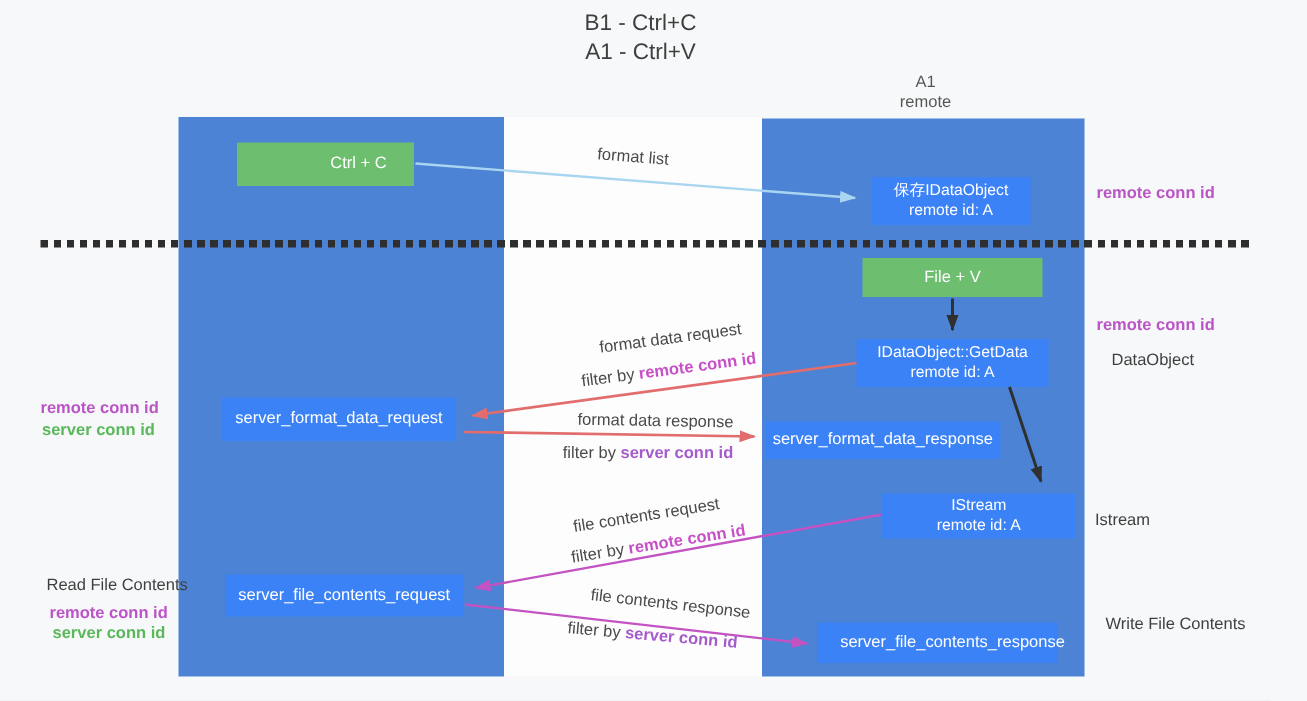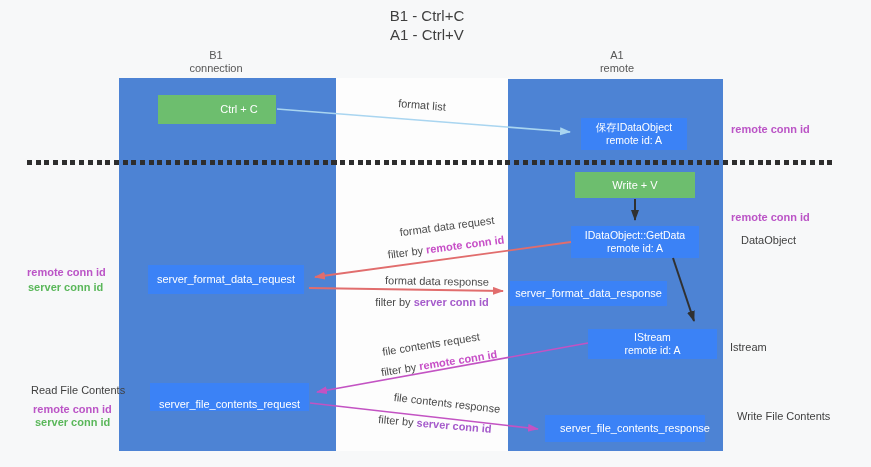--- a/index.html
+++ b/index.html
@@ -44,24 +44,20 @@
 </head>
 <body>
 
 <div class="canvas">
 
   <div class="abs title">
     <div>B1 - Ctrl+C</div>
     <div>A1 - Ctrl+V</div>
   </div>
 
-  <div class="abs lane-header" style="left:156px; top:49px;">
-    <div>B1</div>
-    <div>connection</div>
-  </div>
   <div class="abs lane-header" style="left:557px; top:49px;">
     <div>A1</div>
     <div>remote</div>
   </div>
 
   <div class="abs inter-lane" style="left:336px; top:78px; width:172px; height:373px;"></div>
   <div class="abs lane" style="left:119px; top:78px; width:217px; height:373px;"></div>
   <div class="abs lane" style="left:508px; top:79px; width:215px; height:372px;"></div>
 
   <div class="abs divider"></div>
@@ -69,42 +65,42 @@
   <div class="abs node green" style="left:158px; top:95px; width:118px; height:29px;padding-left:44px;">
     <div>Ctrl + C</div>
   </div>
 
   <div class="abs node orange" style="left:581px; top:118px; width:106px; height:32px; font-size:10.5px;">
     <div>保存IDataObject</div>
     <div>remote id: A</div>
   </div>
 
   <div class="abs node green" style="left:575px; top:172px; width:120px; height:26px;">
-    <div>Write + V</div>
+    <div>File + V</div>
   </div>
 
   <div class="abs node orange" style="left:571px; top:226px; width:128px; height:32px; font-size:10.5px;">
     <div>IDataObject::GetData</div>
     <div>remote id: A</div>
   </div>
 
   <div class="abs node orange" style="left:148px; top:265px; width:156px; height:29px;">
     <div>server_format_data_request</div>
   </div>
 
   <div class="abs node orange" style="left:510px; top:281px; width:157px; height:25px;">
     <div>server_format_data_response</div>
   </div>
 
   <div class="abs node orange" style="left:588px; top:329px; width:129px; height:30px; font-size:10.5px;">
     <div>IStream</div>
     <div>remote id: A</div>
   </div>
 
-  <div class="abs node orange" style="left:150px; top:383px; width:159px; height:28px;justify-content:flex-end;">
+  <div class="abs node orange" style="left:150px; top:383px; width:159px; height:28px;">
     <div>server_file_contents_request</div>
   </div>
 
   <div class="abs node orange" style="left:545px; top:415px; width:160px; height:27px;padding-left:20px;">
     <div>server_file_contents_response</div>
   </div>
 
   <svg class="abs arrows" width="871" height="467">
     <defs>
       <marker id="m-lblue" markerUnits="userSpaceOnUse" markerWidth="12" markerHeight="10" refX="10" refY="4" orient="auto">

